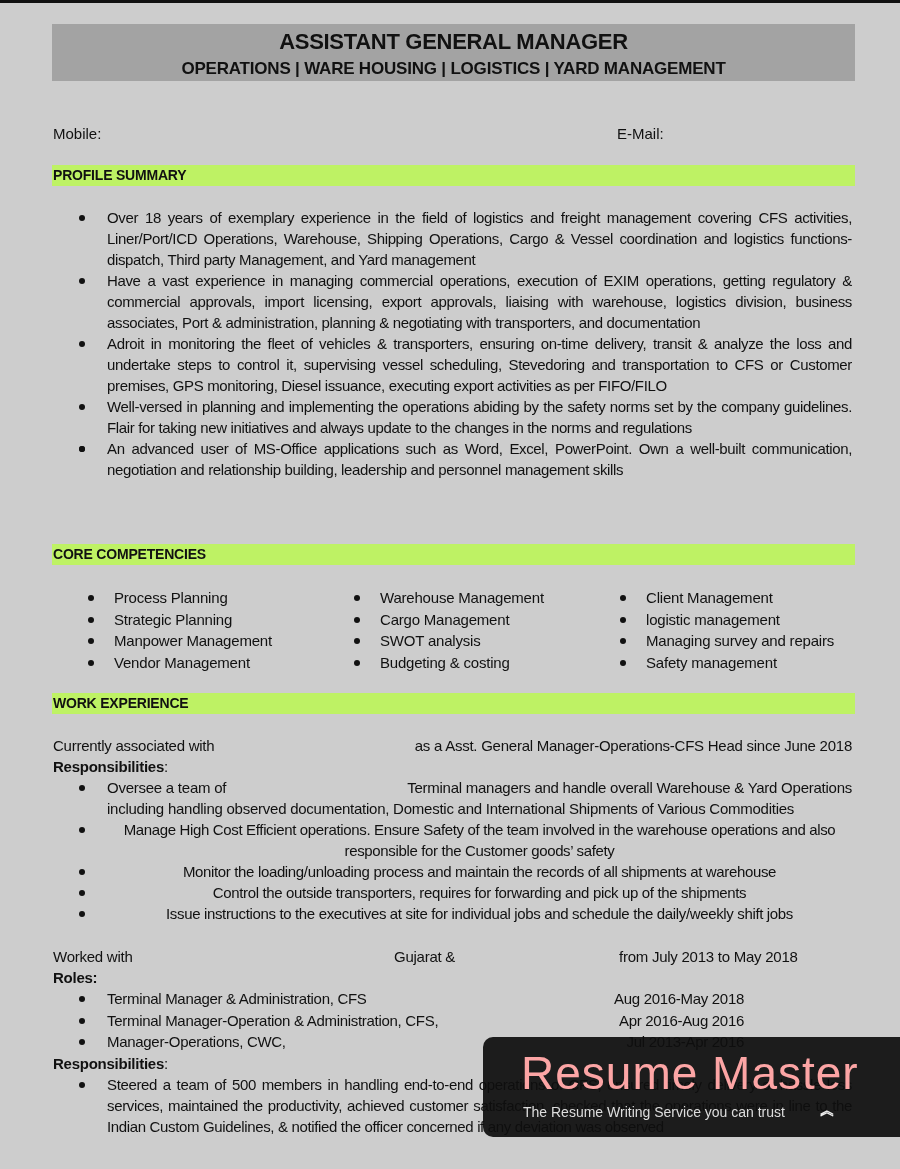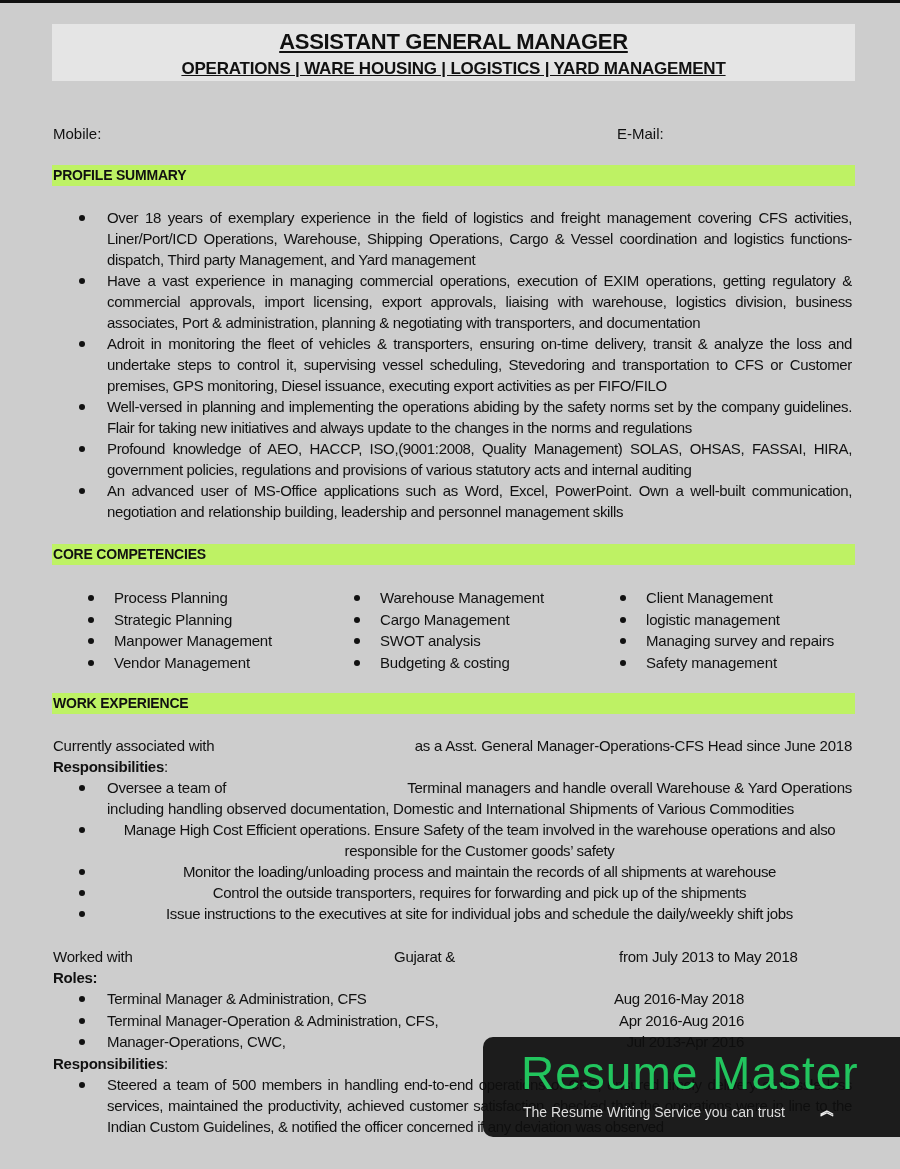--- a/index.html
+++ b/index.html
@@ -5,21 +5,21 @@
   html, body { margin: 0; padding: 0; }
   body {
     width: 900px; height: 1169px; overflow: hidden; position: relative;
     background: #cdcdcd;
     font-family: "Liberation Sans", "DejaVu Sans", sans-serif;
     color: #111;
   }
   .top-strip { position: absolute; left: 0; top: 0; width: 900px; height: 3px; background: #111; }
   .title-band {
     position: absolute; left: 52px; top: 24px; width: 803px; height: 57px;
-    background: #e5e5e5; text-align: center; text-decoration: underline;
+    background: #a3a3a3; text-align: center;
   }
   .title-band .t1 { font-weight: bold; font-size: 22px; letter-spacing: -0.3px; line-height: 26px; margin-top: 5px; }
   .title-band .t2 { font-weight: bold; font-size: 17px; letter-spacing: -0.2px; line-height: 22px; margin-top: 3px; }
 
   .contact { position: absolute; top: 124px; font-size: 15px; line-height: 20px; }
 
   .sec-bar {
     position: absolute; left: 52px; width: 803px; height: 21px;
     background: #bef264; font-weight: bold; font-size: 14px; line-height: 21px;
     padding-left: 1px; box-sizing: border-box; letter-spacing: -0.2px;
@@ -46,21 +46,21 @@
   .roles li { position: relative; height: 21.5px; font-size: 15px; line-height: 21.5px; letter-spacing: -0.3px; }
   .roles li .dot { position: absolute; left: 79px; top: 8px; width: 6px; height: 6px; border-radius: 50%; background: #111; }
   .roles li .rname { position: absolute; left: 107px; }
   .roles li .rdate { position: absolute; right: 48px; }
 
   .watermark {
     position: absolute; left: 483px; top: 1037px; width: 430px; height: 100px;
     background: rgba(14,14,14,0.93); border-radius: 10px;
   }
   .watermark .wm-title {
-    position: absolute; left: 38px; top: 8px; color: #22c55e; font-size: 46px;
+    position: absolute; left: 38px; top: 8px; color: #fca5a5; font-size: 46px;
     font-weight: normal; letter-spacing: 1px; line-height: 56px; white-space: nowrap;
   }
   .watermark .wm-sub {
     position: absolute; left: 40px; top: 66px; color: #dedede; font-size: 14px; line-height: 18px; white-space: nowrap;
   }
   .watermark .wm-icon {
     position: absolute; left: 337px; top: 64px; color: #f0f0f0; font-size: 15px; line-height: 18px; font-weight: bold;
   }
 </style>
 </head>
@@ -75,21 +75,21 @@
 
 <div class="contact" style="left:53px;">Mobile:</div>
 <div class="contact" style="left:617px;">E-Mail:</div>
 
 <div class="sec-bar" style="top:165px;">PROFILE SUMMARY</div>
 <ul class="blist" style="top:207px;">
   <li><span class="dot"></span><span>Over 18 years of exemplary experience in the field of logistics and freight management covering CFS activities, Liner/Port/ICD Operations, Warehouse, Shipping Operations, Cargo &amp; Vessel coordination and logistics functions-dispatch, Third party Management, and Yard management</span></li>
   <li><span class="dot"></span><span>Have a vast experience in managing commercial operations, execution of EXIM operations, getting regulatory &amp; commercial approvals, import licensing, export approvals, liaising with warehouse, logistics division, business associates, Port &amp; administration, planning &amp; negotiating with transporters, and documentation</span></li>
   <li><span class="dot"></span><span>Adroit in monitoring the fleet of vehicles &amp; transporters, ensuring on-time delivery, transit &amp; analyze the loss and undertake steps to control it, supervising vessel scheduling, Stevedoring and transportation to CFS or Customer premises, GPS monitoring, Diesel issuance, executing export activities as per FIFO/FILO</span></li>
   <li><span class="dot"></span><span>Well-versed in planning and implementing the operations abiding by the safety norms set by the company guidelines. Flair for taking new initiatives and always update to the changes in the norms and regulations</span></li>
-  <li><span class="dot"></span><span>Profound knowledge of AEO, HACCP, ISO,(9001:2008, Quality Management) SOLAS, OHSAS, FASSAI, HIRA, government policies, regulations and provisions of various statutory acts and internal auditing</span></li>
+  <li><span class="dot"></span></li>
   <li><span class="dot"></span><span>An advanced user of MS-Office applications such as Word, Excel, PowerPoint. Own a well-built communication, negotiation and relationship building,  leadership and personnel management skills</span></li>
 </ul>
 
 <div class="sec-bar" style="top:544px;">CORE COMPETENCIES</div>
 <ul class="comp-col" style="left:88px;">
   <li><span class="dot"></span><span>Process Planning</span></li>
   <li><span class="dot"></span><span>Strategic Planning</span></li>
   <li><span class="dot"></span><span>Manpower Management</span></li>
   <li><span class="dot"></span><span>Vendor Management</span></li>
 </ul>

